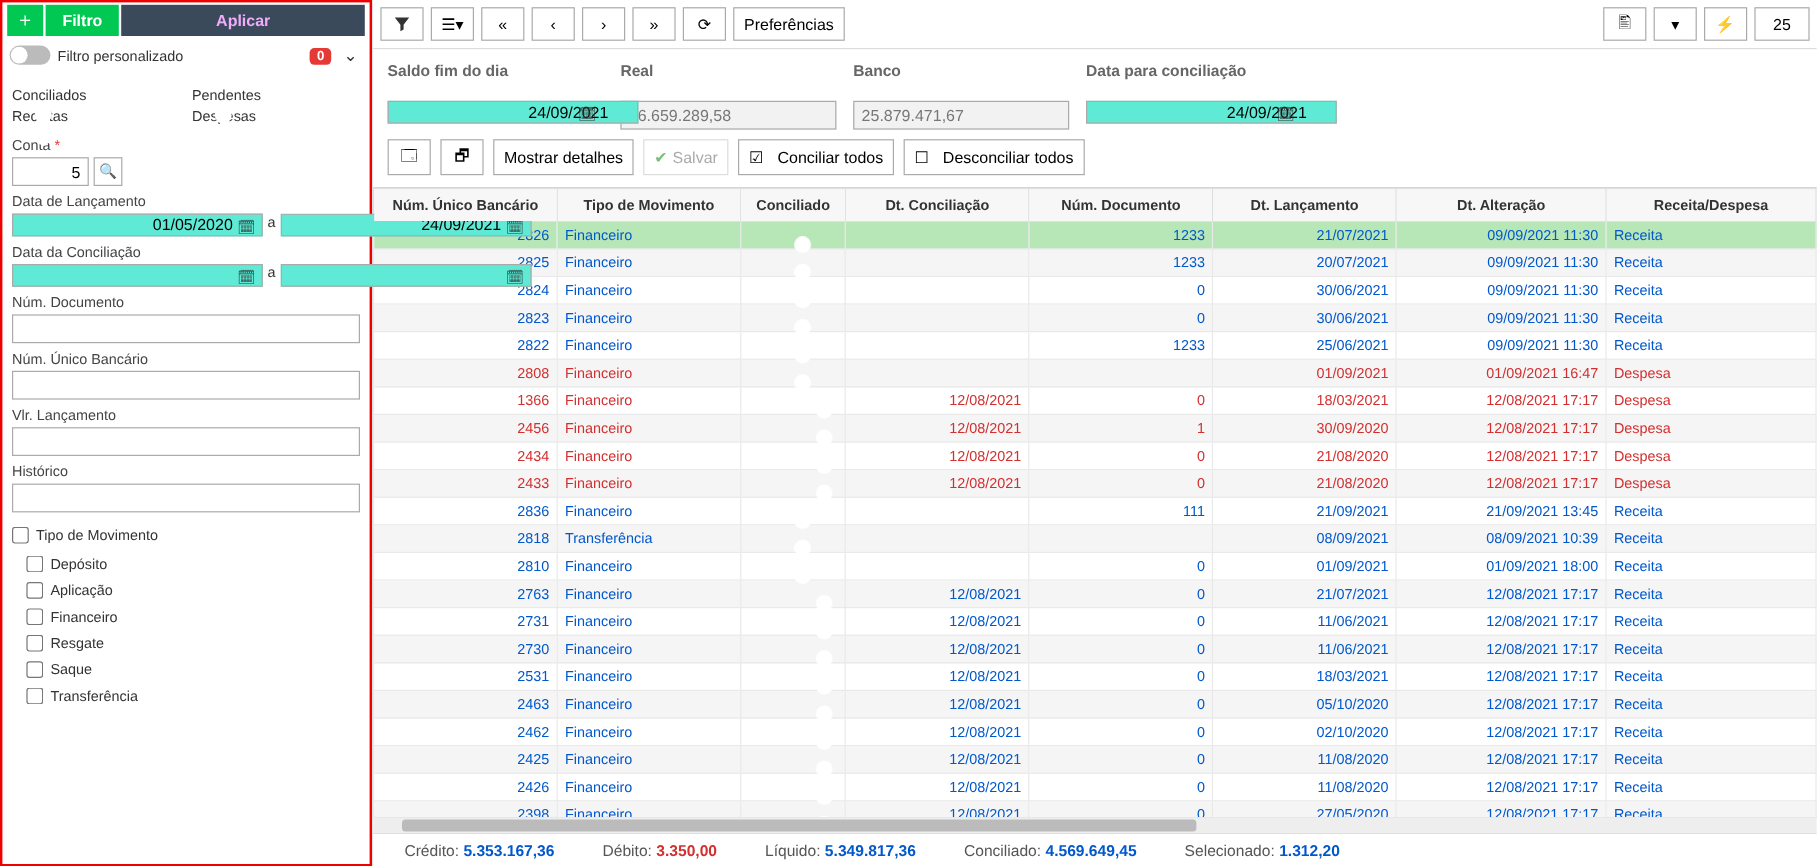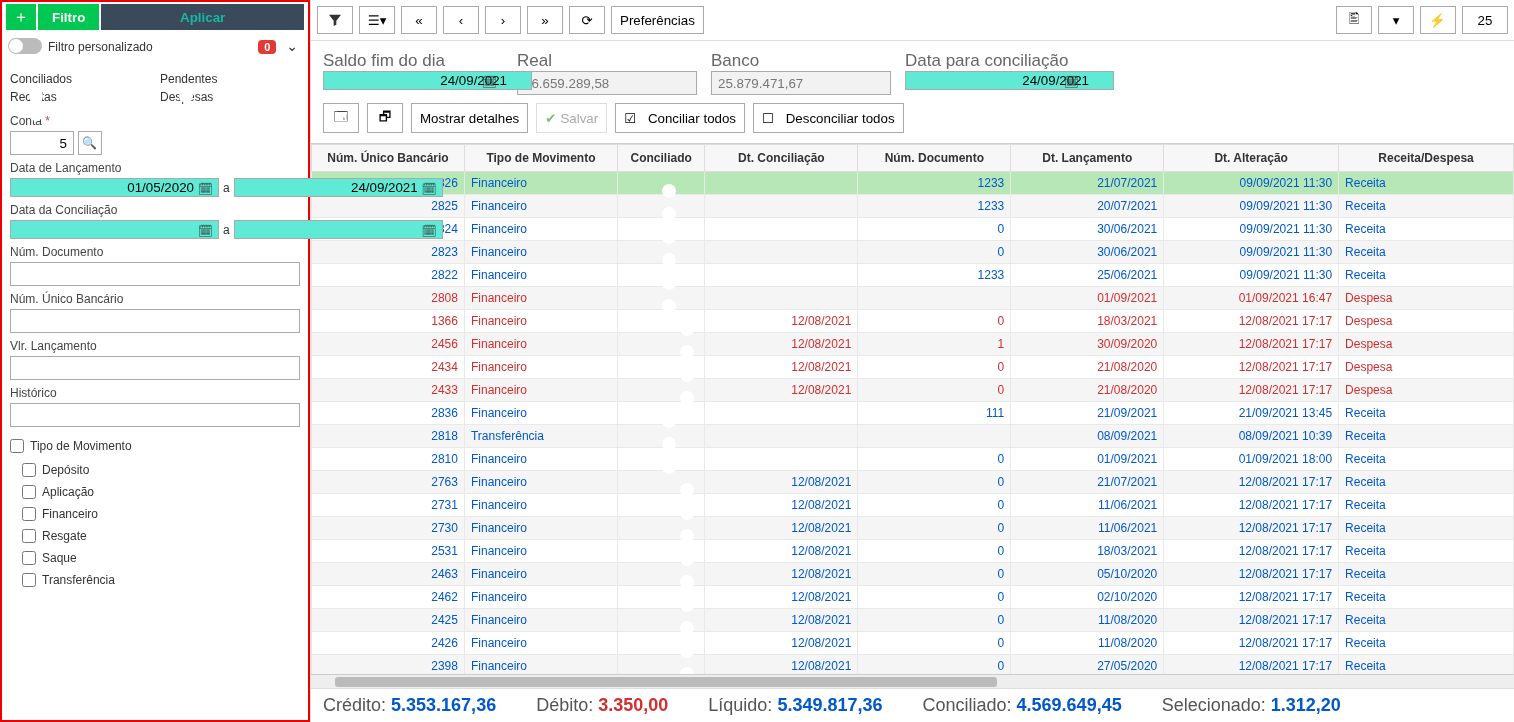--- a/index.html
+++ b/index.html
@@ -4,59 +4,59 @@
 <style>
   * { box-sizing: border-box; margin: 0; padding: 0; }
   body { font-family: Arial, Helvetica, sans-serif; font-size: 12px; color: #333; background: #fff; }
   .app { display: flex; width: 1514px; height: 722px; }
 
   
   .sidebar { width: 310px; min-width: 310px; border: 2px solid #e00; padding: 2px 4px 4px 4px; display: flex; flex-direction: column; }
   .sb-row1 { display: flex; gap: 2px; margin-bottom: 4px; }
   .btn-add { background: #00c853; color: #fff; border: none; width: 30px; height: 26px; display:flex; align-items:center; justify-content:center; font-size:16px; cursor:pointer; }
   .btn-filter { background: #00c853; color:#fff; border:none; height:26px; padding:0 14px; font-weight:bold; cursor:pointer; }
-  .btn-apply  { background: #3b4a5a; color:#14b8a6; border:none; height:26px; flex:1; font-weight:bold; cursor:pointer; }
+  .btn-apply  { background: #3b4a5a; color:#f0abfc; border:none; height:26px; flex:1; font-weight:bold; cursor:pointer; }
   .sb-row2 { display:flex; align-items:flex-end; gap:6px; margin-bottom:6px; padding: 4px 2px; }
   .toggle { width:34px; height:16px; background:#bbb; border-radius:10px; position:relative; cursor:pointer; }
   .toggle .knob { position:absolute; width:14px; height:14px; background:#fff; border-radius:50%; top:1px; left:1px; transition: left .1s; }
   .toggle.on { background:#00c853; }
   .toggle.on .knob { left:19px; }
   .badge-count { background:#e53935; color:#fff; border-radius:4px; padding:1px 6px; font-weight:bold; font-size:11px; margin-left:auto; }
   .chev { cursor:pointer; padding:0 4px; font-size:14px; }
   .sb-sect-title { font-weight:bold; padding:6px 4px; border-bottom:2px solid #00c853; display:flex; align-items:center; }
   .sb-sect-title .fi { margin-left:auto; }
   .sb-toggles { display:grid; grid-template-columns:1fr 1fr; gap:2px 10px; padding: 8px 4px 4px 4px; }
   .tlabel { margin-bottom:2px; }
   .sb-field { padding:4px 4px 2px 4px; }
   .sb-field label { display:block; margin-bottom:3px; color:#444; }
   .req::after { content:" *"; color:#e53935; }
   .inp { height:24px; border:1px solid #aaa; padding:0 6px; width:100%; background:#fff; }
   .inp.small { width:72px; text-align:right; }
   .conta-row { display:flex; gap:4px; }
   .conta-row .inp.small { width:64px; }
   .conta-row .lookup { width:24px; height:24px; border:1px solid #aaa; display:flex; align-items:center; justify-content:center; cursor:pointer; }
-  .date-row { display:flex; align-items:center; gap:4px; }
+  .date-row { display:flex; align-items:flex-start; gap:4px; }
   .date-inp { flex:1; height:19px; border:1px solid #aaa; padding:0 24px 0 6px; text-align:right; background:#5eead4; position:relative; }
   .date-wrap { position:relative; flex:1; }
   .date-ico { position:absolute; right:6px; top:4px; pointer-events:none; }
   .movtypes { padding:4px 4px; }
   .movtypes h4 { padding:6px 0; font-weight:normal; display:flex; align-items:center; gap:6px; }
   .movtypes label { display:flex; align-items:center; gap:6px; padding:4px 2px 4px 12px; }
   .movtypes input[type=checkbox]{ width:14px; height:14px; }
 
   
   .main { flex:1; display:flex; flex-direction:column; border-left:1px solid #ddd;}
   .toolbar { display:flex; gap:6px; padding:6px; border-bottom:1px solid #ddd; align-items:center; }
   .tbtn { height:28px; min-width:32px; padding:0 8px; background:#fff; border:1px solid #aaa; cursor:pointer; display:flex; align-items:center; justify-content:center; gap:4px; }
   .tbtn.icon { width:36px; }
   .tspacer { flex:1; }
 
   .filters2 { display:flex; gap:14px; padding:10px 12px 8px 12px; }
   .f2 { display:flex; flex-direction:column; }
-  .f2 label { font-size:17px; color:#666; margin-bottom:0; }
+  .f2 label { font-size:13px; color:#666; margin-bottom:18px;font-weight:bold; }
   .f2 .inp { width:180px; text-align:right; }
   .f2 .inp.ro { background:#f2f2f2; color:#777; text-align:left; }
   .f2 .date-wrap { width:180px; }
 
   .actionbar { display:flex; gap:8px; padding:0 12px 10px 12px; align-items:center; }
   .actionbar .tbtn { height:30px; }
   .tbtn.disabled { color:#aaa; border-color:#ddd; cursor:default; }
 
   
   .grid-wrap { flex:1; overflow:auto; border-top:1px solid #ccc; }
@@ -72,21 +72,21 @@
   col.cnum  { width:140px; }
   col.ctipo { width:140px; }
   col.cconc { width:80px;  }
   col.cdtc  { width:140px; }
   col.cdoc  { width:140px; }
   col.cdtl  { width:140px; }
   col.cdta  { width:160px; }
   col.crd   { width:160px; }
 
   
-  .footer { display:flex; gap:40px; align-items:flex-start; padding:6px 12px; border-top:1px solid #ddd; font-size:18px; }
+  .footer { display:flex; gap:40px; align-items:flex-start; padding:6px 26px; border-top:1px solid #ddd; font-size:13px; }
   .footer .lbl { color:#555; }
   .footer .vblue { color:#0058cc; font-weight:bold; }
   .footer .vred  { color:#d32f2f; font-weight:bold; }
   .scrollbar { height:14px; background:#eee; border-top:1px solid #ccc; position:relative; }
   .scrollbar .thumb { position:absolute; left:2%; top:2px; height:10px; width:55%; background:#bbb; border-radius:3px; }
 
   .funnel-svg { width:16px; height:16px; }
 </style>
 </head>
 <body>

